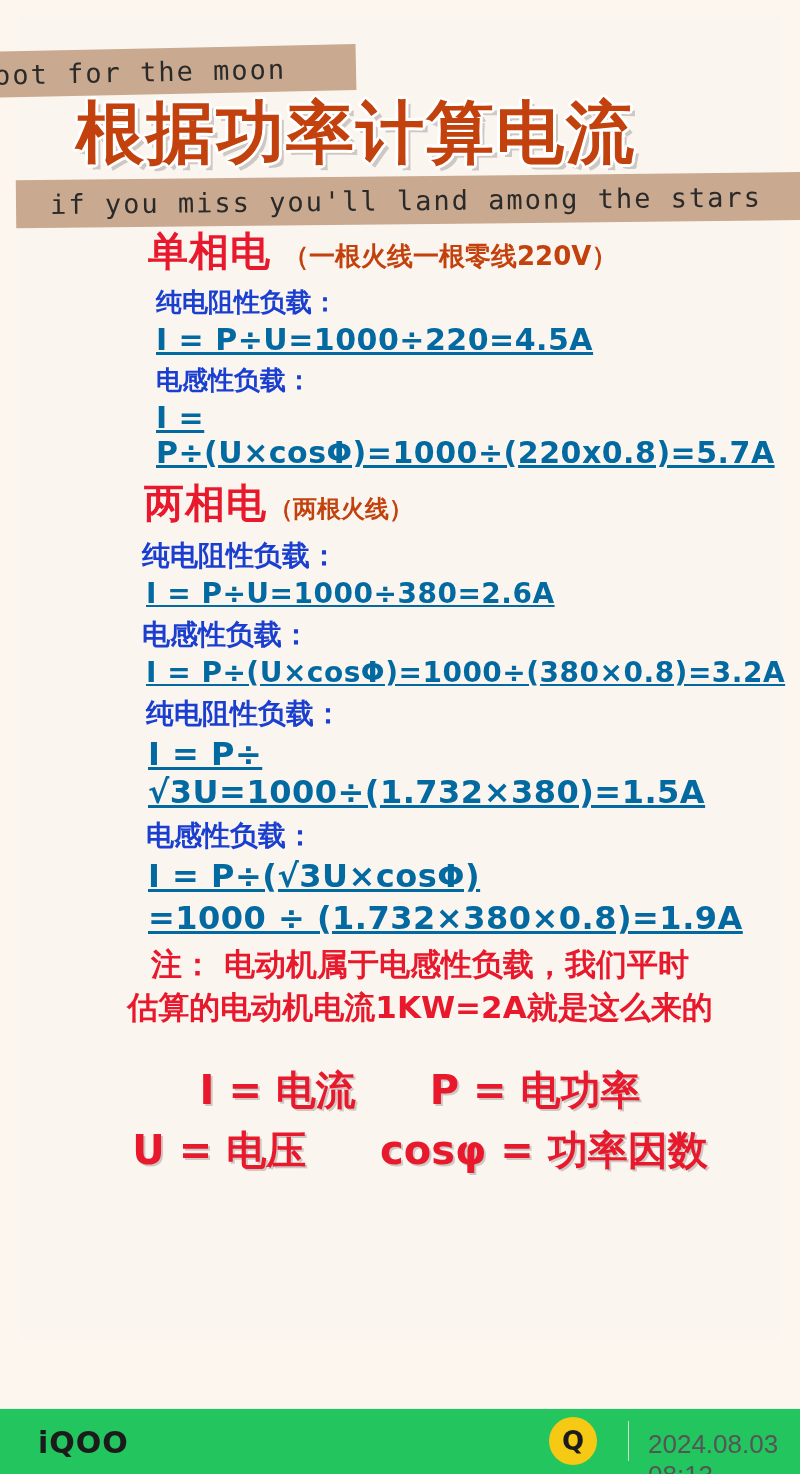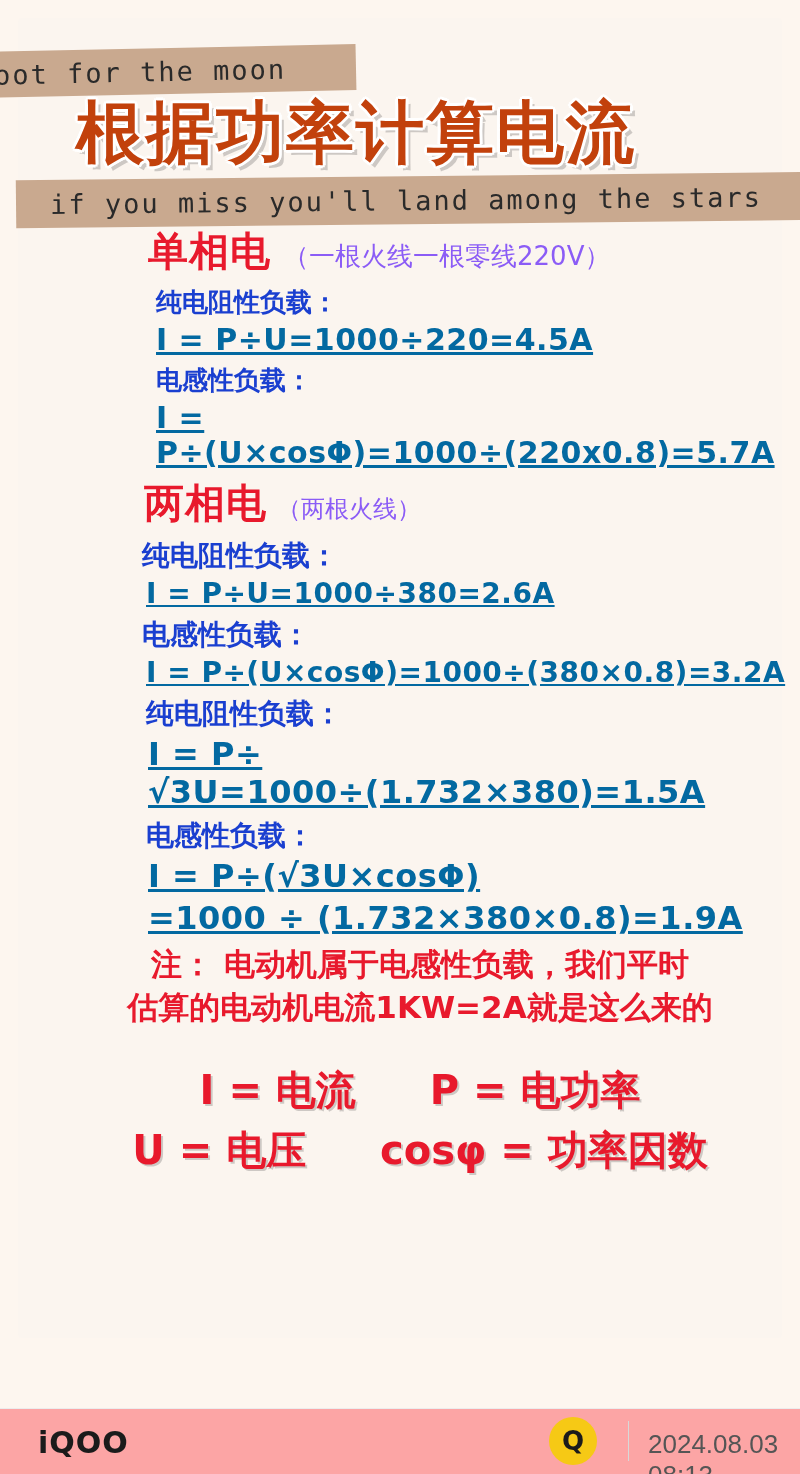--- a/index.html
+++ b/index.html
@@ -99,27 +99,27 @@
     margin-bottom: 4px;
   }
   .sec-title {
     color: #e8192c;
     font-size: 40px;
     font-weight: bold;
     font-family: "DejaVu Sans", sans-serif;
     letter-spacing: 1px;
   }
   .sec-note {
-    color: #8b5cf6;
-    font-size: 26px;
-    font-weight: normal;
+    color: #c2410c;
+    font-size: 26px;
+    font-weight: bold;
     margin-left: 12px;
     font-family: "DejaVu Sans", sans-serif;
   }
-  .sec-note.small { font-size: 24px; margin-left: 10px; }
+  .sec-note.small { font-size: 24px; margin-left: 2px; }
 
   .label {
     color: #1a3fd0;
     font-size: 26px;
     font-weight: bold;
     font-family: "DejaVu Sans", sans-serif;
     padding-left: 136px;
     margin: 6px 8px 2px 0;
   }
   .formula {
@@ -167,21 +167,21 @@
   .legend .row { display: block; white-space: nowrap; }
   .legend .gap { display: inline-block; width: 46px; }
 
   
   .footer {
     position: absolute;
     left: 0;
     top: 1408px;
     width: 800px;
     height: 66px;
-    background: #fca5a5;
+    background: #22c55e;
     border-top: 1px solid #ececec;
   }
   .brand {
     position: absolute;
     left: 38px;
     top: 16px;
     font-family: "DejaVu Sans", sans-serif;
     font-size: 30px;
     font-weight: bold;
     color: #1b1b1b;

